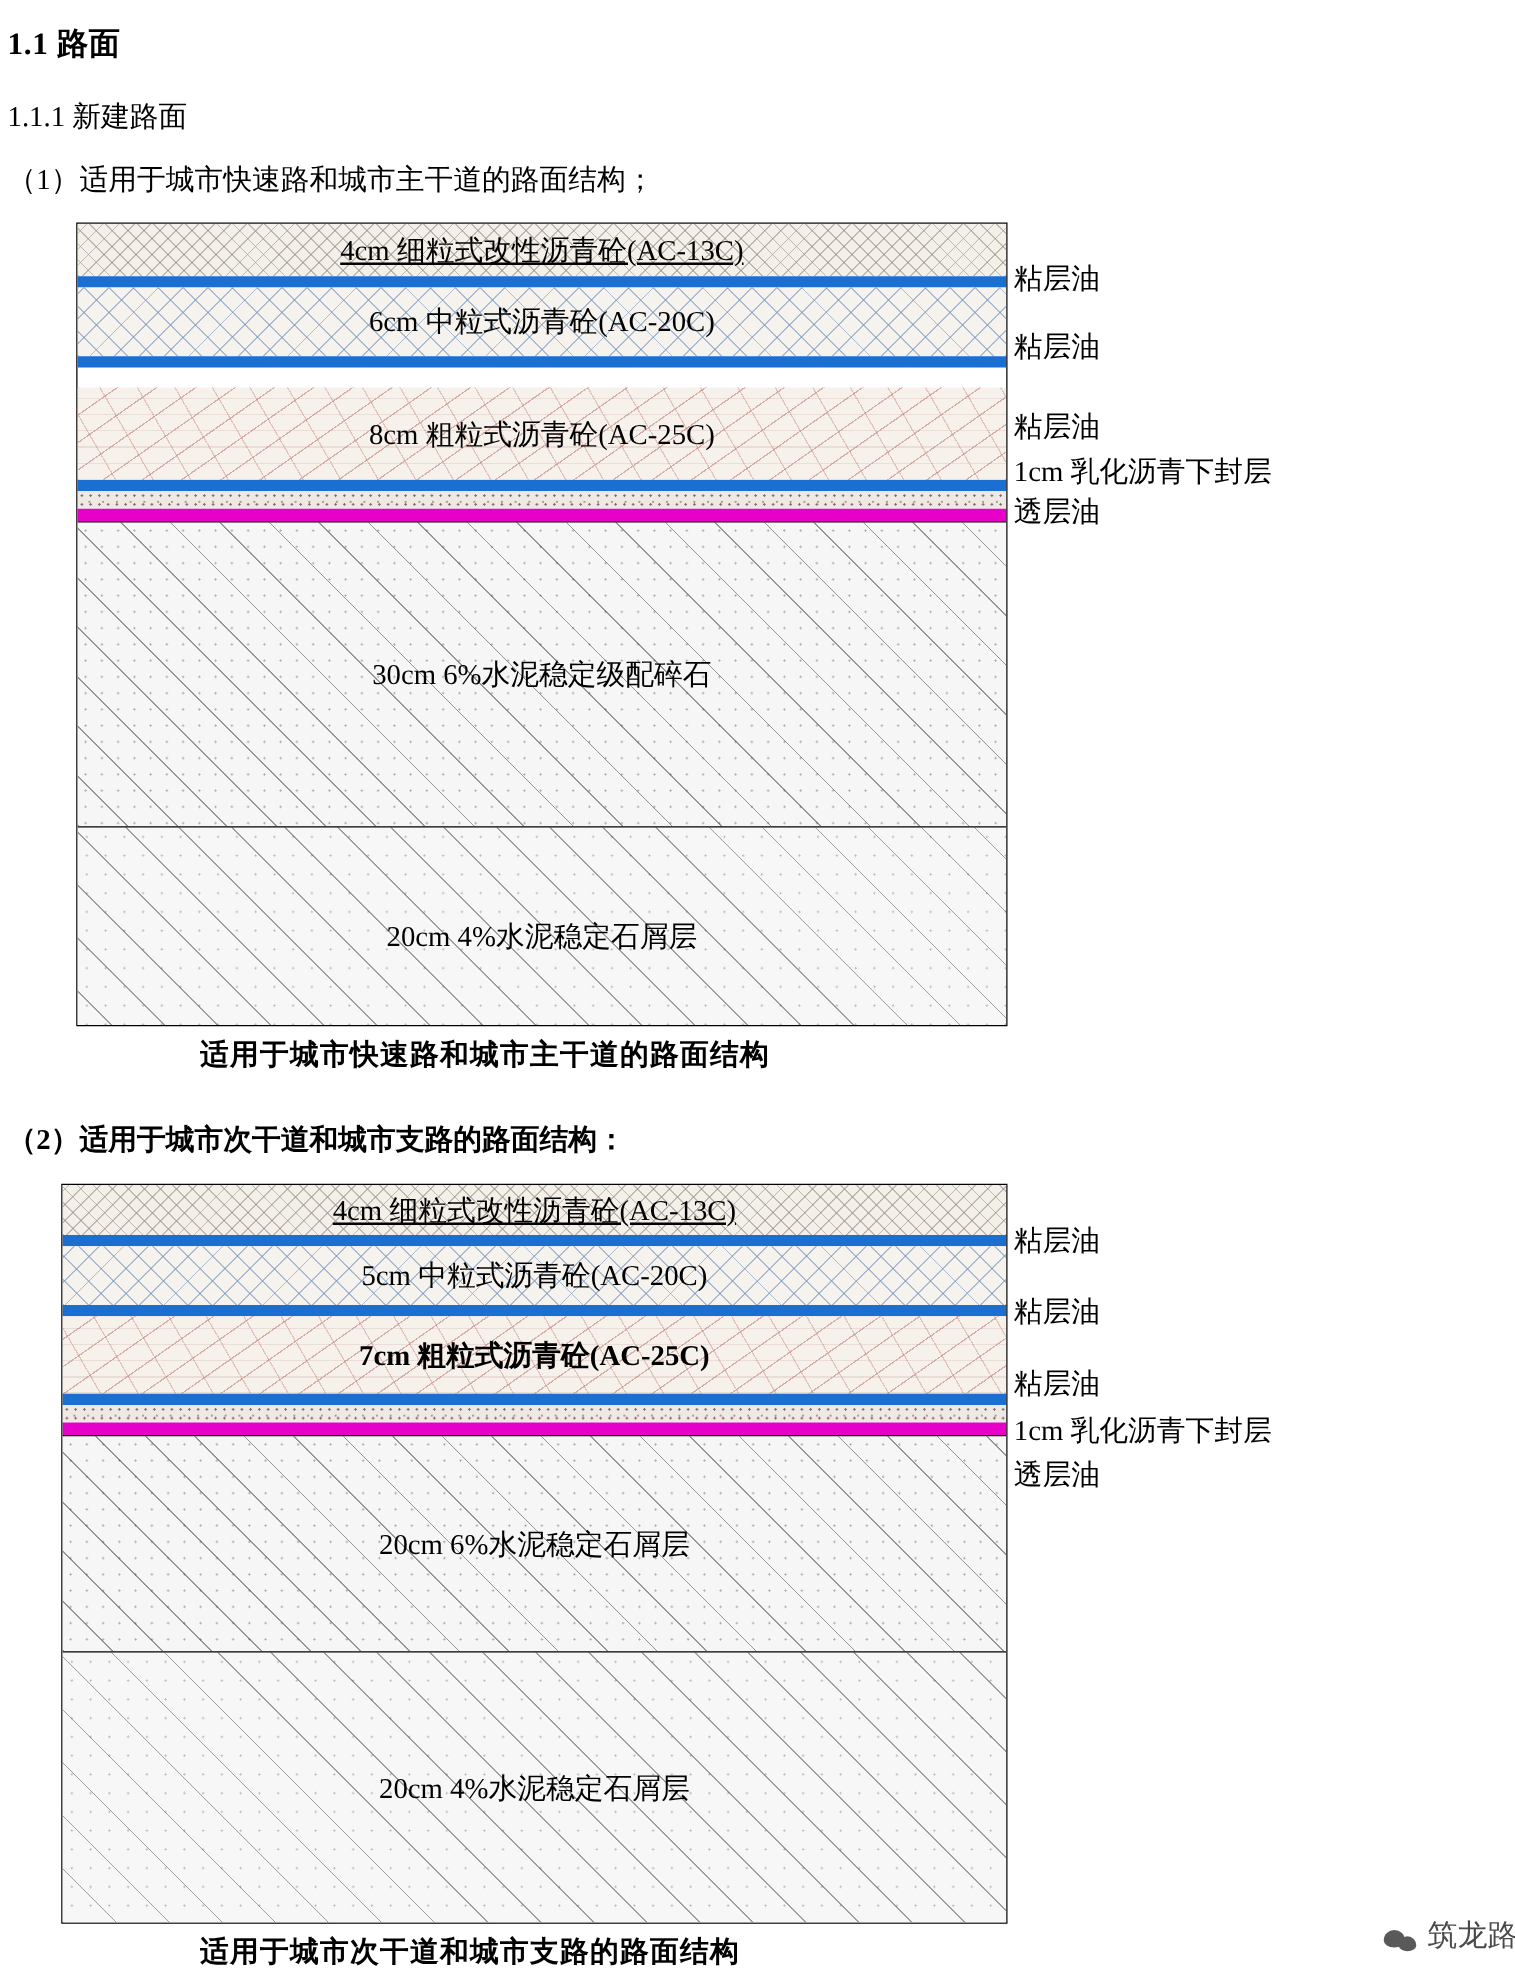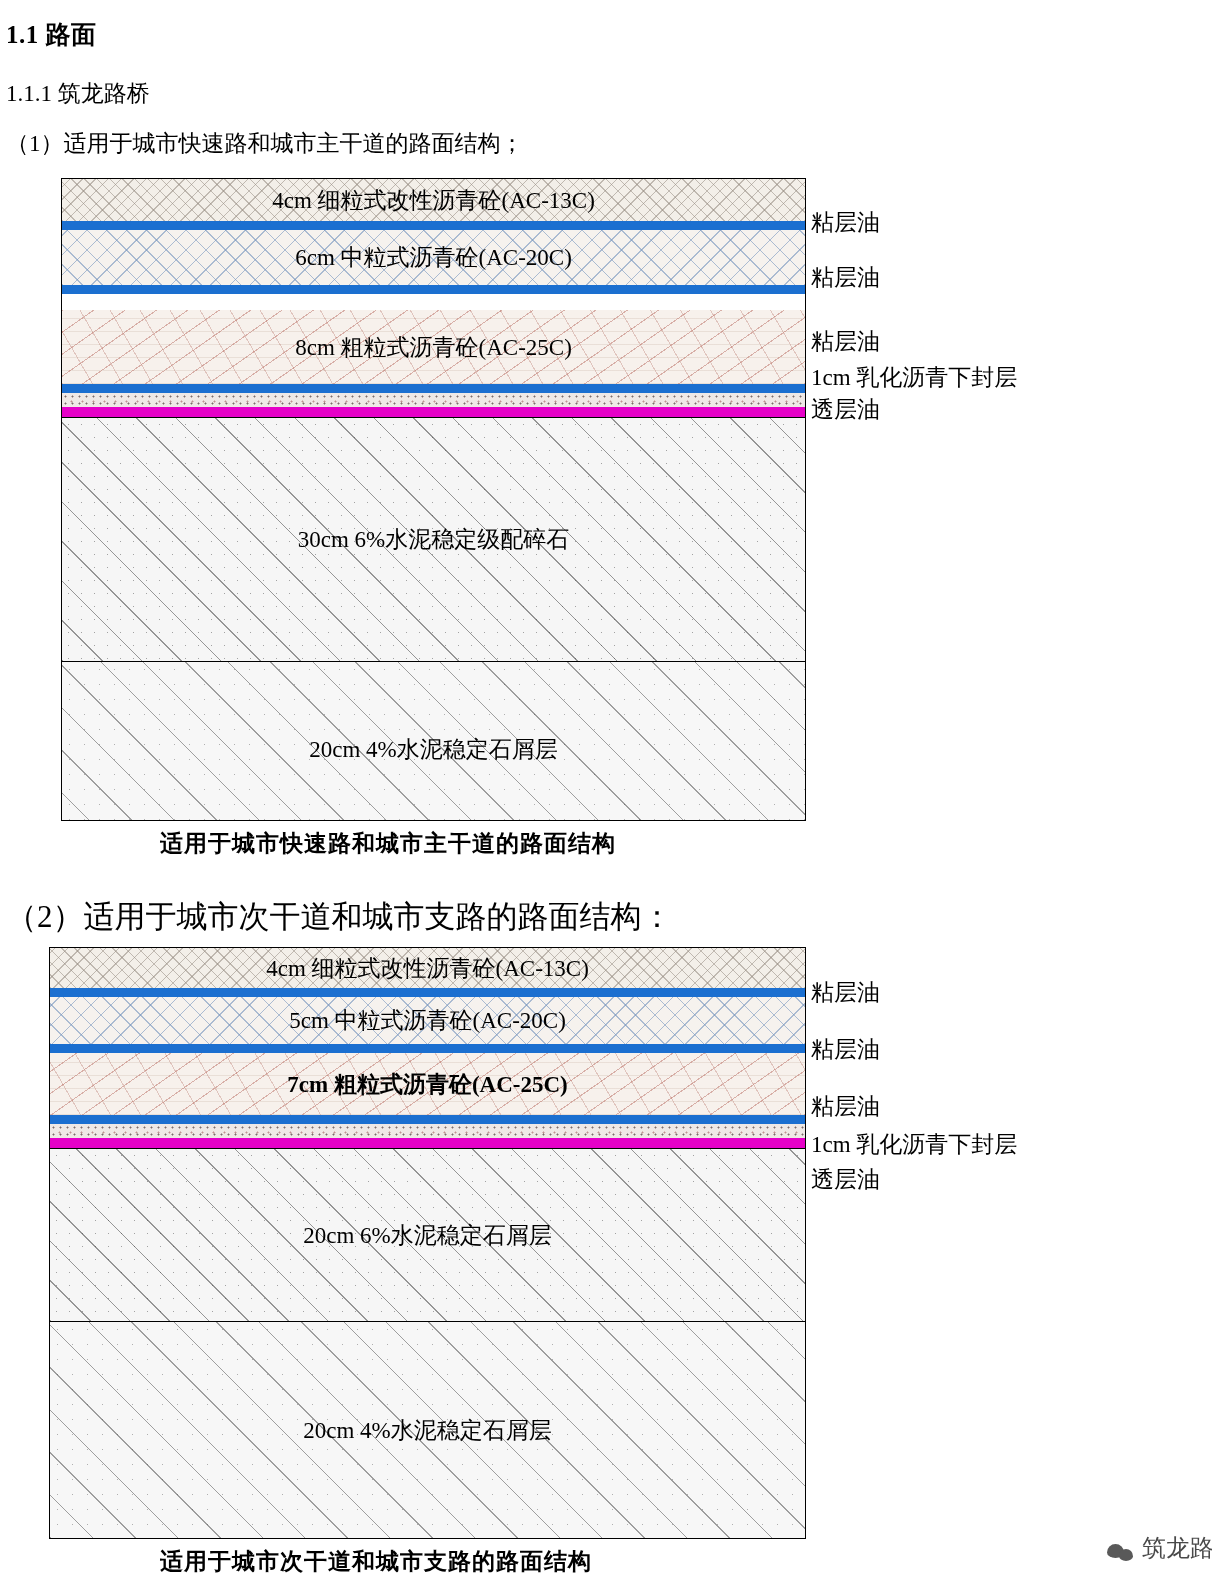--- a/index.html
+++ b/index.html
@@ -41,21 +41,22 @@
   .para1 {
     position: absolute;
     left: 6px;
     top: 128px;
     font-size: 23px;
   }
   .para2 {
     position: absolute;
     left: 6px;
     top: 896px;
-    font-size: 31px;
+    font-size: 23px;
+    font-weight: bold;
   }
 
   
   .diagram {
     position: absolute;
     border: 1px solid #000;
     box-sizing: border-box;
     overflow: hidden;
   }
   #diagram-1 { left: 61px; top: 178px; width: 745px; height: 643px; }
@@ -73,20 +74,21 @@
     white-space: nowrap;
   }
   .layer span { position: relative; z-index: 3; }
 
   
   .tex-fine {
     background-color: #f3efe9;
     background-image:
       repeating-linear-gradient(45deg, rgba(150,140,130,.55) 0 1px, transparent 1px 9px),
       repeating-linear-gradient(-45deg, rgba(150,140,130,.55) 0 1px, transparent 1px 9px);
+    text-decoration: underline;
   }
   .tex-mid {
     background-color: #f6f2ee;
     background-image:
       repeating-linear-gradient(45deg, rgba(120,150,190,.6) 0 1px, transparent 1px 14px),
       repeating-linear-gradient(-45deg, rgba(120,150,190,.6) 0 1px, transparent 1px 14px);
   }
   .tex-coarse {
     background-color: #f7f1ec;
     background-image:
@@ -168,21 +170,21 @@
   }
   .wm-icon .b1 { left: 0; top: 2px; width: 17px; height: 14px; }
   .wm-icon .b2 { right: 0; top: 7px; width: 14px; height: 12px; }
 </style>
 </head>
 <body>
 
 <div class="page">
 
   <div class="h1">1.1 路面</div>
-  <div class="h2">1.1.1  筑龙路桥</div>
+  <div class="h2">1.1.1  新建路面</div>
   <div class="para1">（1）适用于城市快速路和城市主干道的路面结构；</div>
   <div class="para2">（2）适用于城市次干道和城市支路的路面结构：</div>
 
   <div class="diagram" id="diagram-1">
     <div class="layer tex-fine" style="height:42px;">
       <span>4cm  细粒式改性沥青砼(AC-13C)</span>
     </div>
     <div class="layer tack" style="height:9px;">
       <span></span>
     </div>

